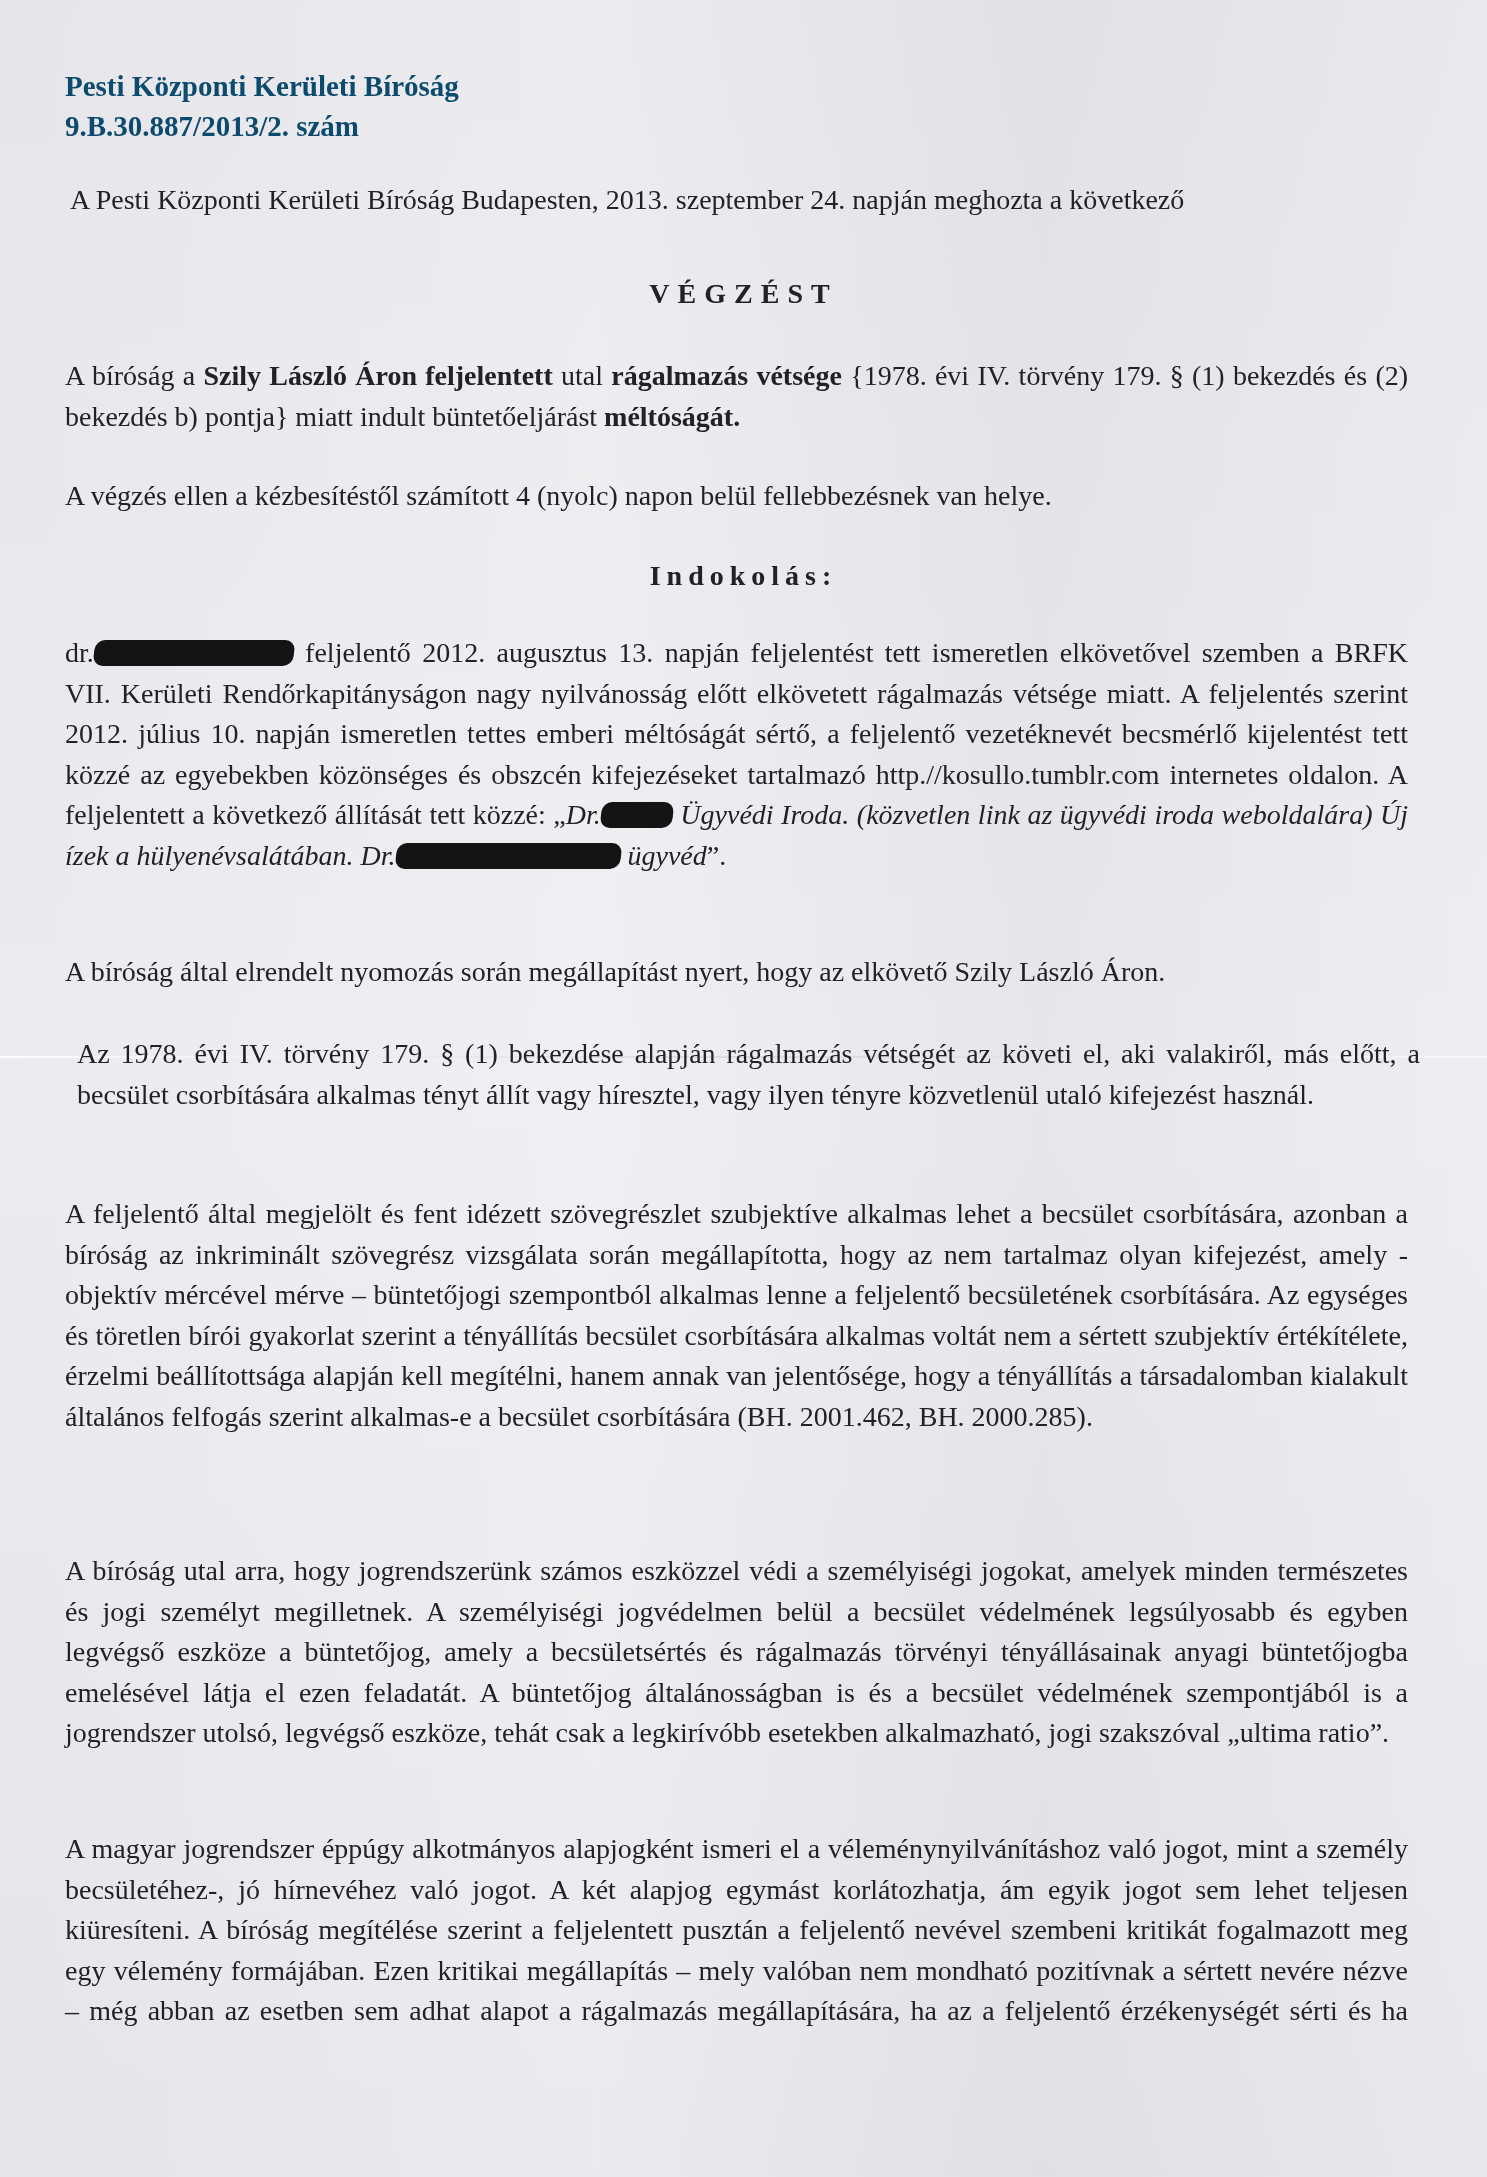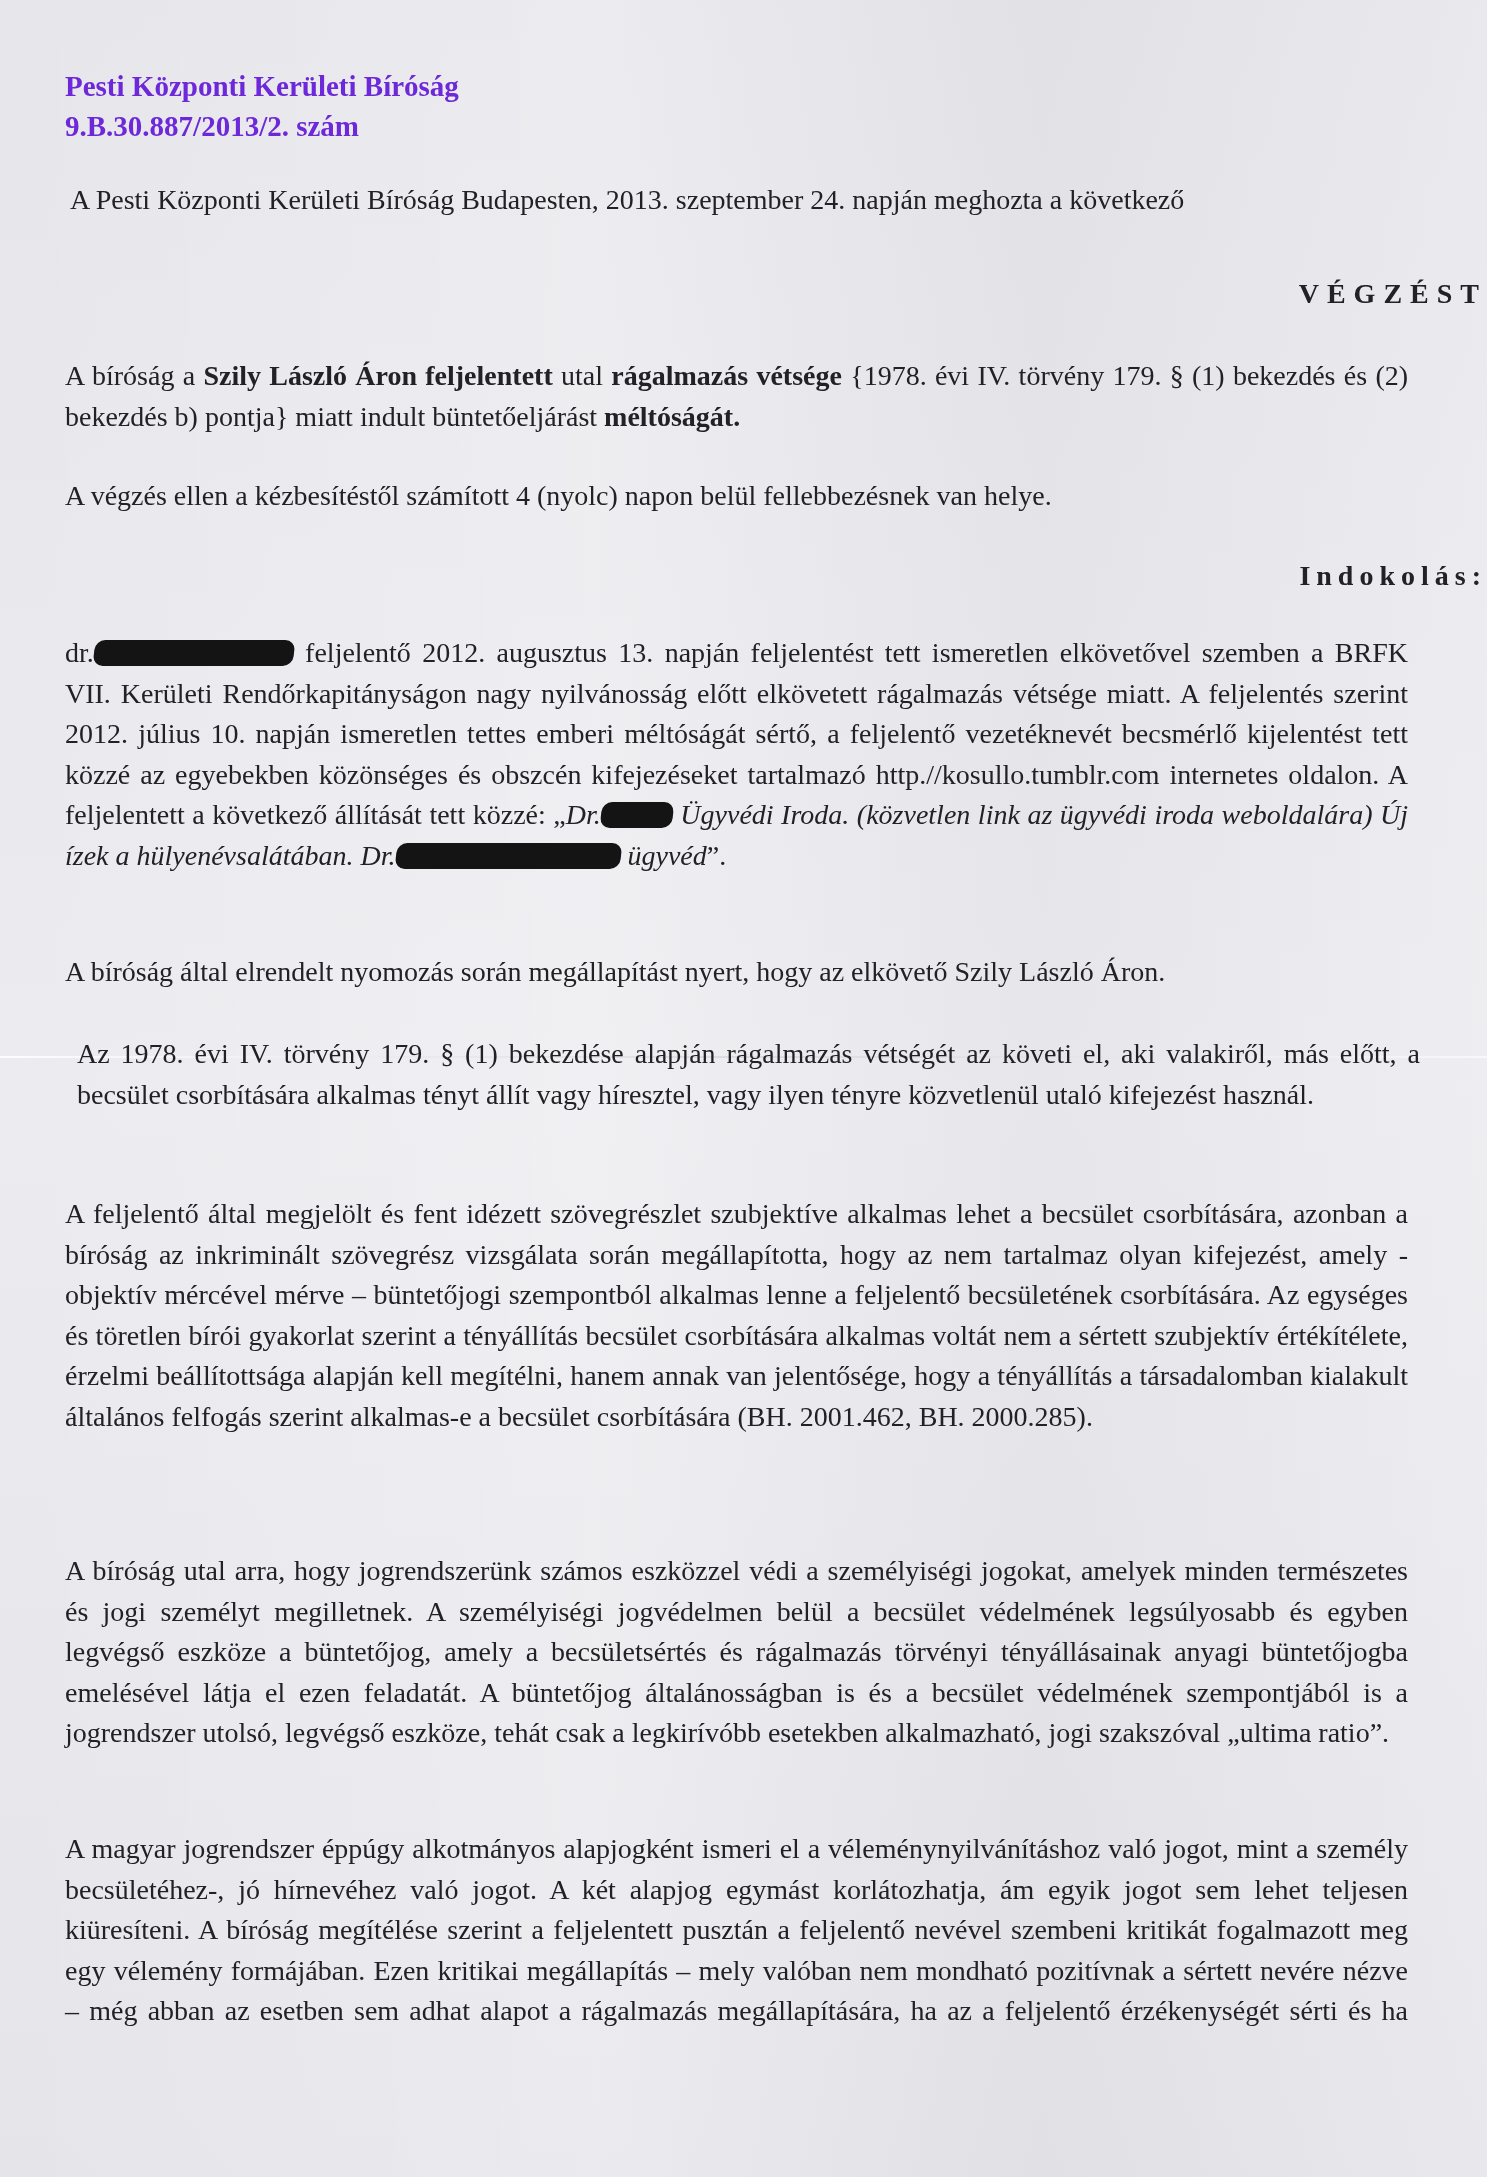--- a/index.html
+++ b/index.html
@@ -9,23 +9,23 @@
     background-image:
       linear-gradient(90deg, rgba(255,255,255,0.0) 0%, rgba(255,255,255,0.25) 40%, rgba(0,0,0,0.02) 70%, rgba(255,255,255,0.15) 100%),
       linear-gradient(180deg, rgba(0,0,0,0.015) 0%, rgba(255,255,255,0.1) 50%, rgba(0,0,0,0.02) 100%);
     font-family: "Liberation Serif", "DejaVu Serif", serif;
     color: #222226;
     position: relative;
   }
   .page { position: absolute; left: 0; top: 0; width: 1487px; height: 2177px; }
   .fold { position: absolute; left: 0; top: 1056px; width: 1487px; height: 2px;
           background: linear-gradient(90deg, rgba(255,255,255,0.9), rgba(200,200,210,0.5), rgba(255,255,255,0.6)); }
-  .header { position: absolute; left: 65px; top: 66px; font-weight: bold; font-size: 29px; line-height: 40px; color: #6d28d9; }
+  .header { position: absolute; left: 65px; top: 66px; font-weight: bold; font-size: 29px; line-height: 40px; color: #0c4a6e; }
   .p { position: absolute; left: 65px; width: 1343px; font-size: 28px; line-height: 40.5px; text-align: justify; text-align-last: left; }
-  .center-title { position: absolute; left: 0; width: 1487px; text-align: right; font-weight: bold; font-size: 28px; letter-spacing: 8px; }
+  .center-title { position: absolute; left: 0; width: 1487px; text-align: center; font-weight: bold; font-size: 28px; letter-spacing: 8px; }
   b { font-weight: bold; margin-top: 16px; }
   i { font-style: italic; }
   .redact { display: inline-block; background: #141414; border-radius: 10px; height: 26px; vertical-align: -4px; transform: skewX(-6deg); }
   .one-line { white-space: nowrap; text-align: right; }
 </style>
 </head>
 <body>
 
 <div class="page">
   <div class="fold"></div>

